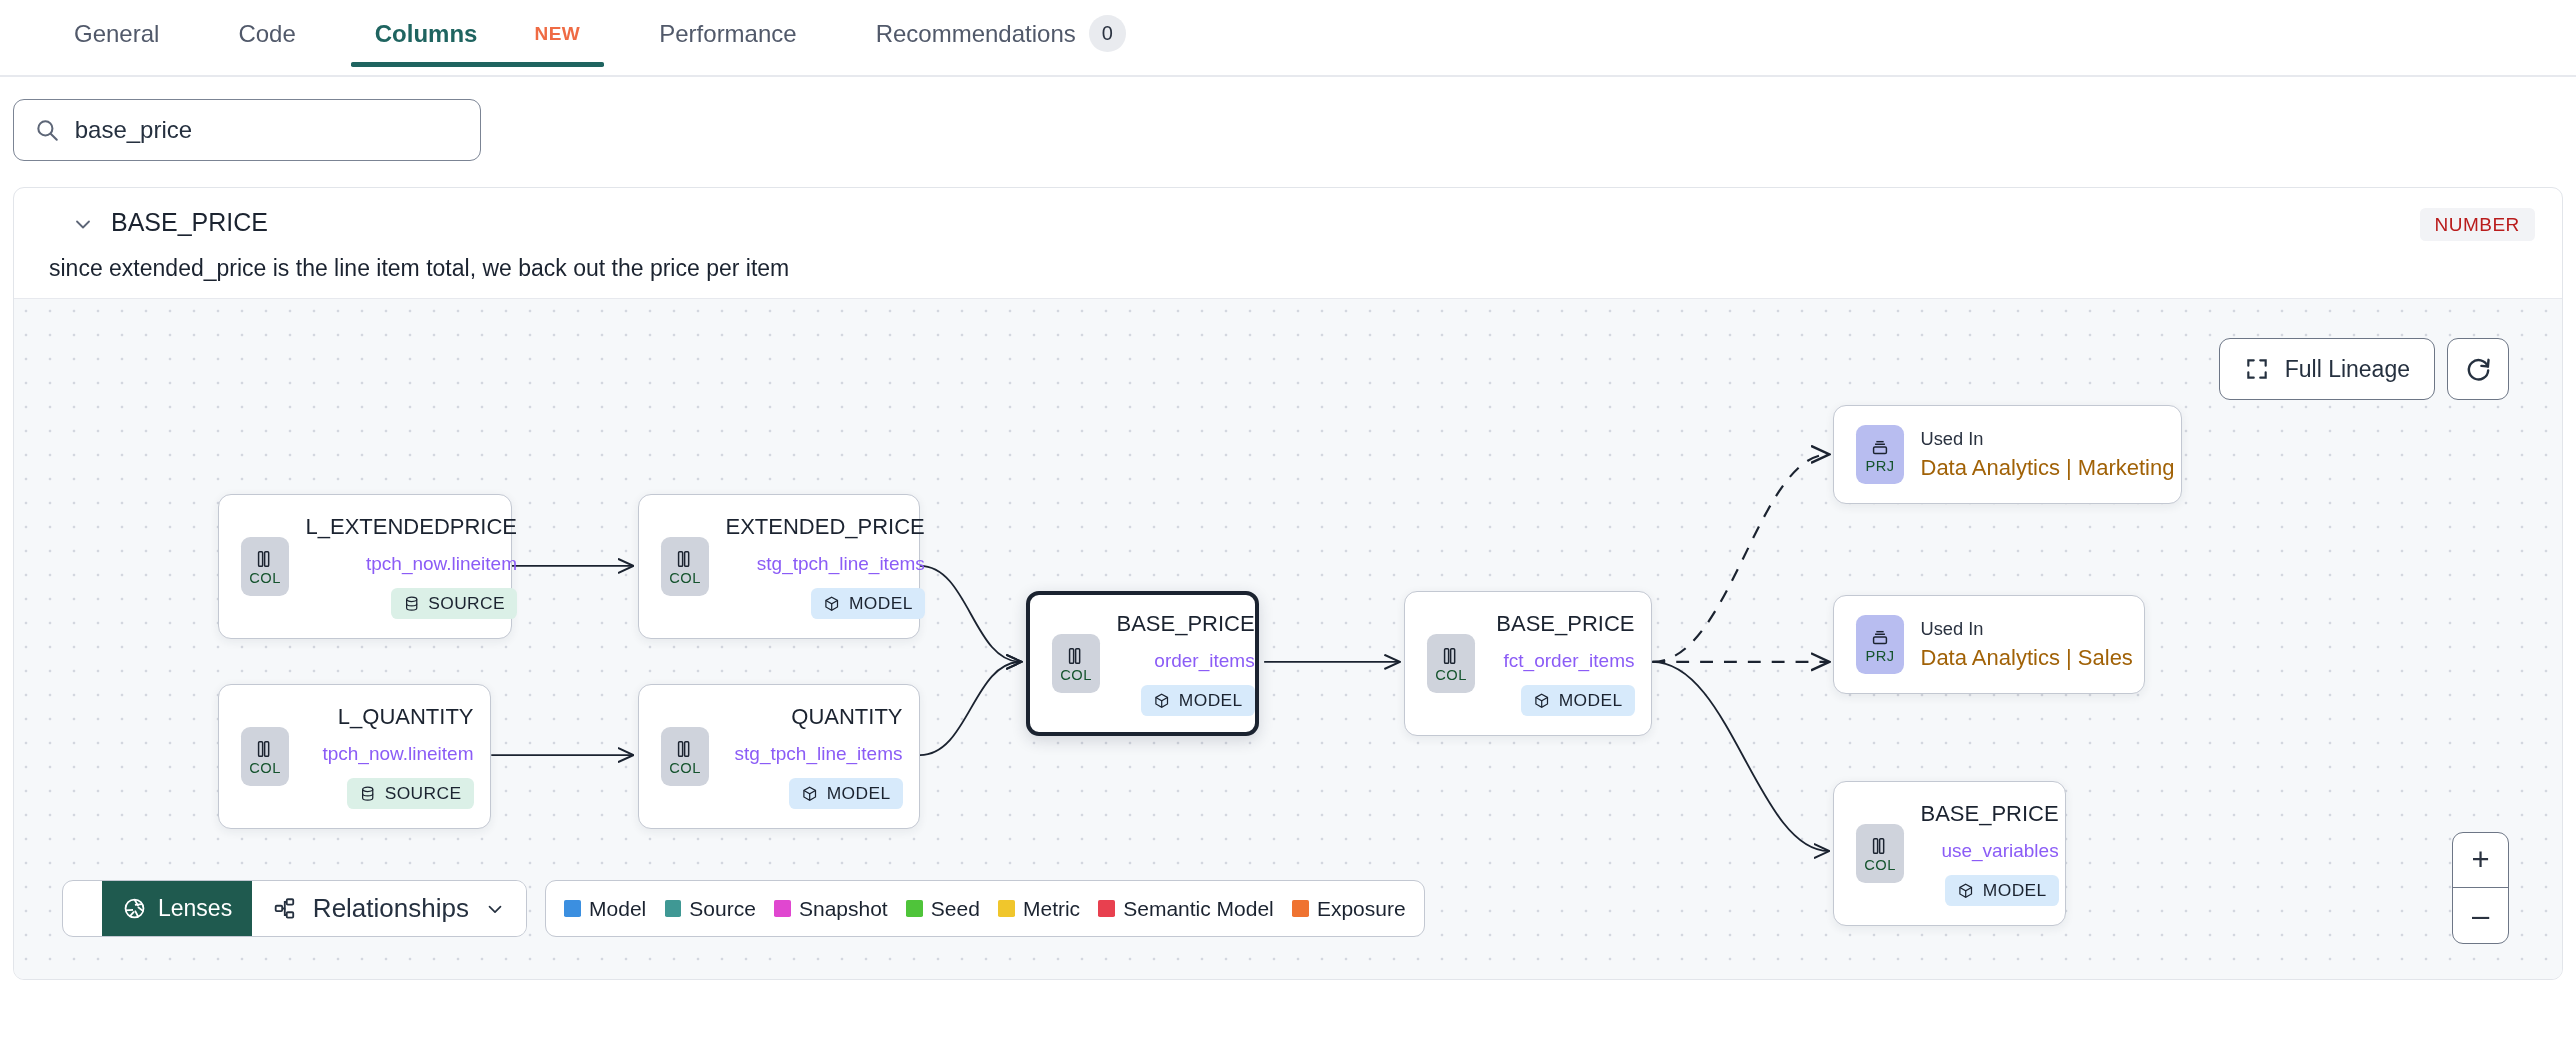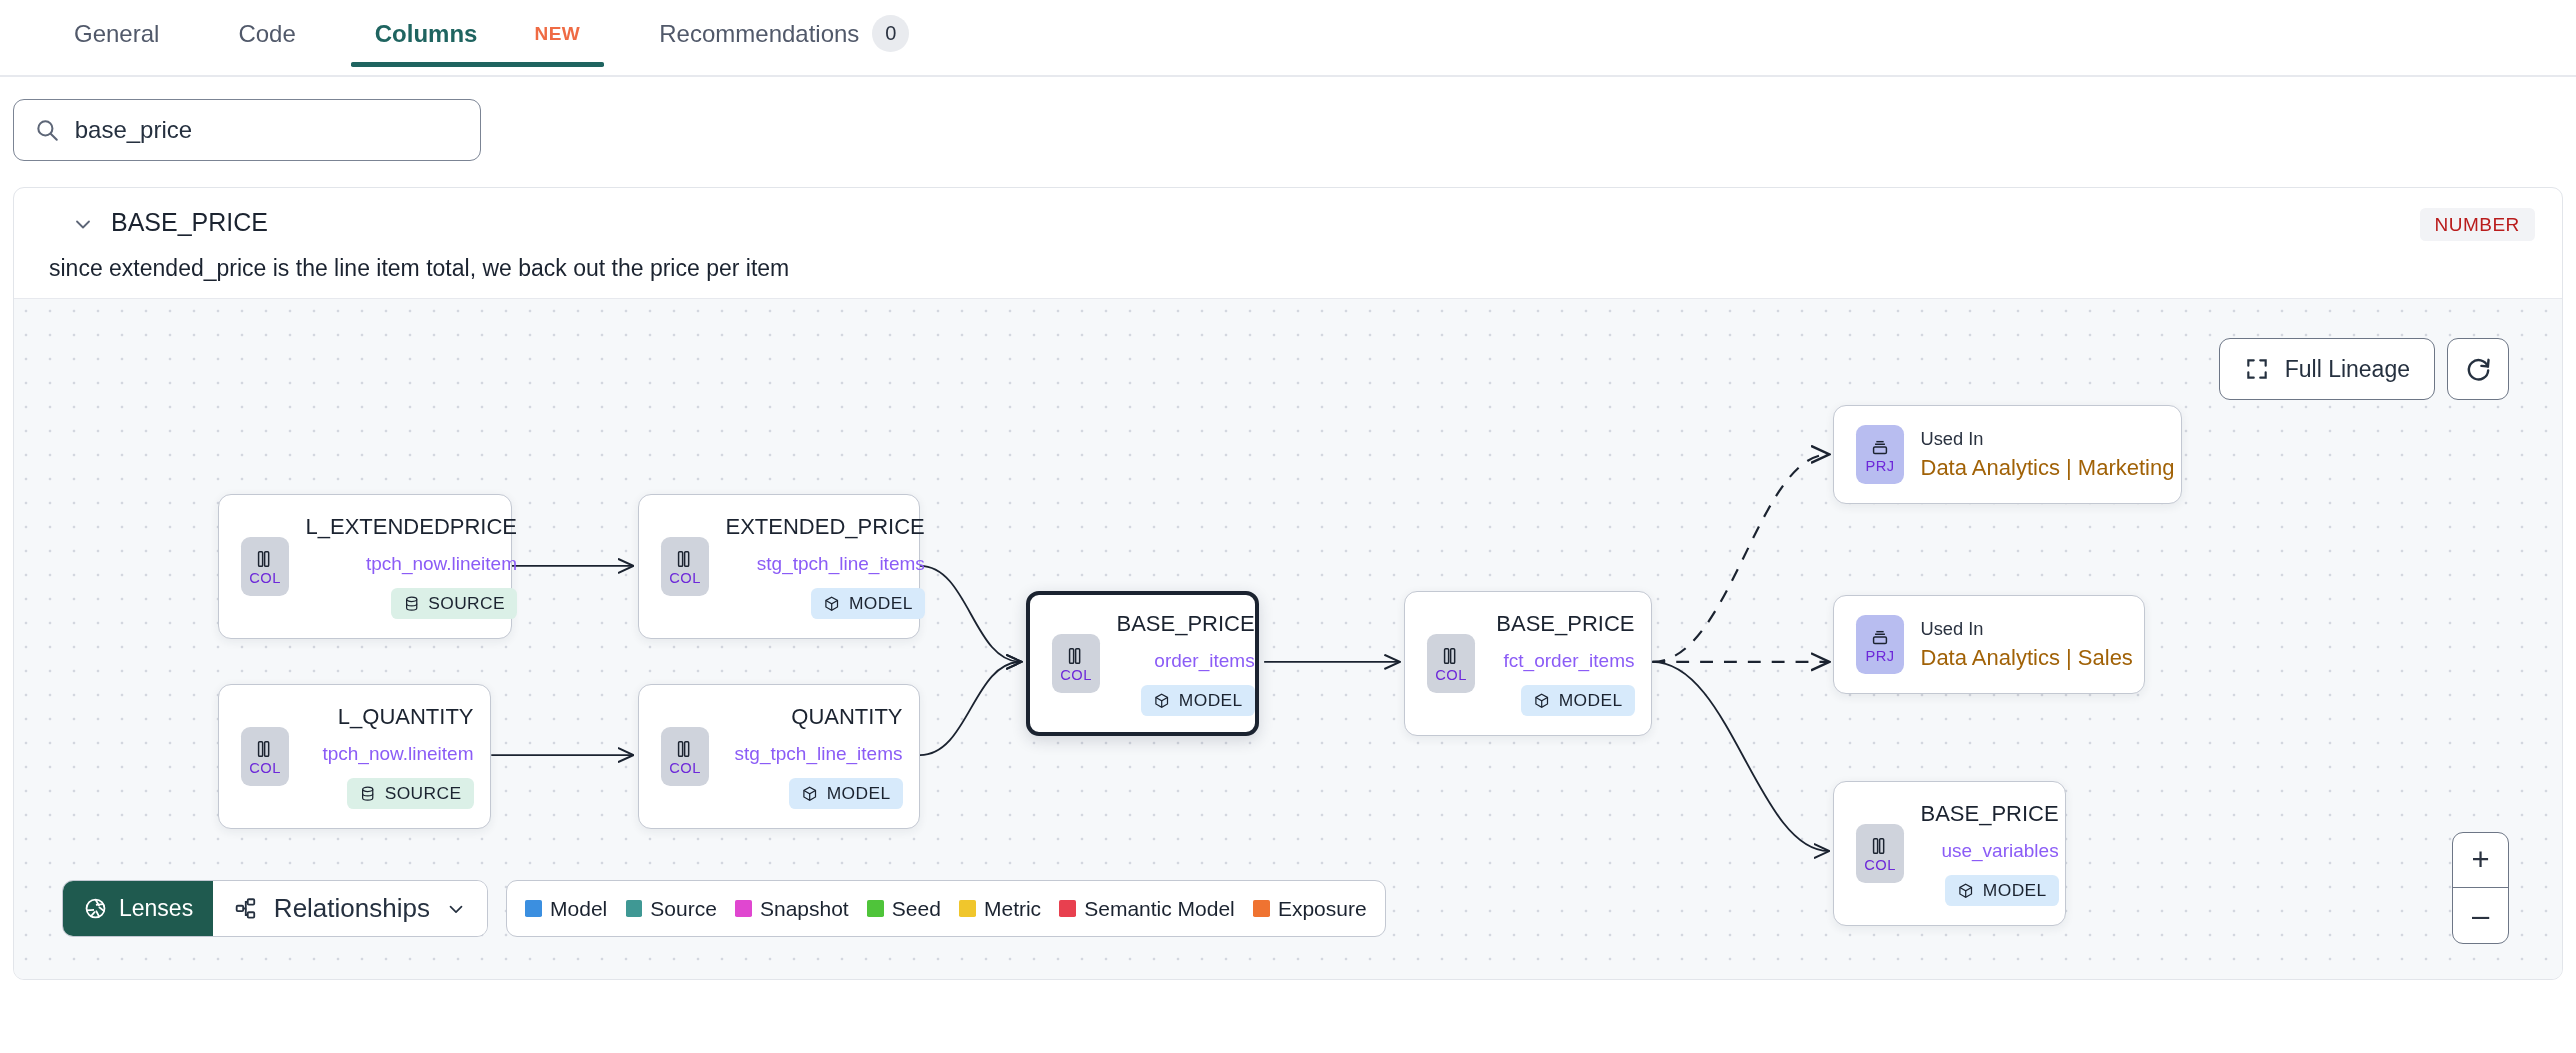--- a/index.html
+++ b/index.html
@@ -170,21 +170,21 @@
     flex-direction: column;
     align-items: center;
     justify-content: center;
     gap: 0.9px;
     flex: 0 0 auto;
     margin-left: 22px;
   }
   .node-kind.prj { background: #b8bdf0; }
   .node-kind .kind-txt {
     font-size: 14.7px;
-    color: #6d28d9;
+    color: #14532d;
     letter-spacing: 0.4px;
     line-height: 1;
   }
   .node-body {
     flex: 1;
     display: flex;
     flex-direction: column;
     align-items: flex-end;
     padding: 0 16.5px;
     gap: 13px;
@@ -283,20 +283,21 @@
     border: 1.8px solid #c3c8d2;
     background: #fff;
   }
   .lens-btn {
     background: #1f5a4f;
     color: #fff;
     display: flex; align-items: center; gap: 11px;
     padding: 0 20px;
     font-size: 23px;
     cursor: pointer;
+    margin-left: 39px;
   }
   .rel-btn {
     background: #fff;
     display: flex; align-items: center; gap: 14.7px;
     padding: 0 20px;
     font-size: 26px;
     color: #25303f;
     cursor: pointer;
   }
   .legend {
@@ -323,20 +324,23 @@
 <div class="tabbar">
   <div class="tab">
     <span>General</span>
   </div>
   <div class="tab">
     <span>Code</span>
   </div>
   <div class="tab active">
     <span>Columns</span>
     <span class="tab-new">NEW</span>
+  </div>
+  <div class="tab">
+    <span>Performance</span>
   </div>
   <div class="tab">
     <span>Recommendations</span>
     <span class="tab-count">0</span>
   </div>
 </div>
 
 <div class="search-row">
   <div class="search-box">
     <span>

